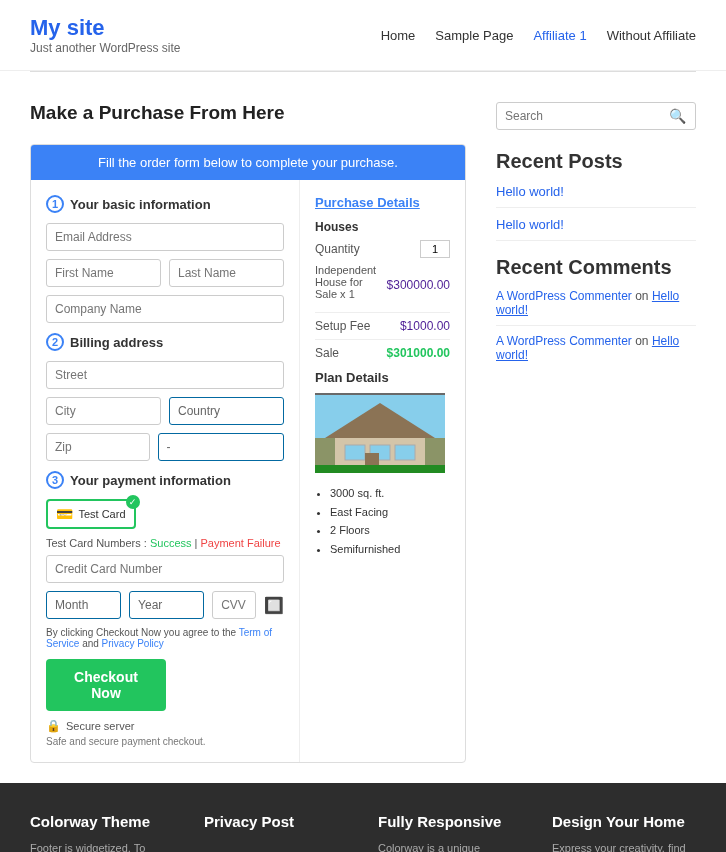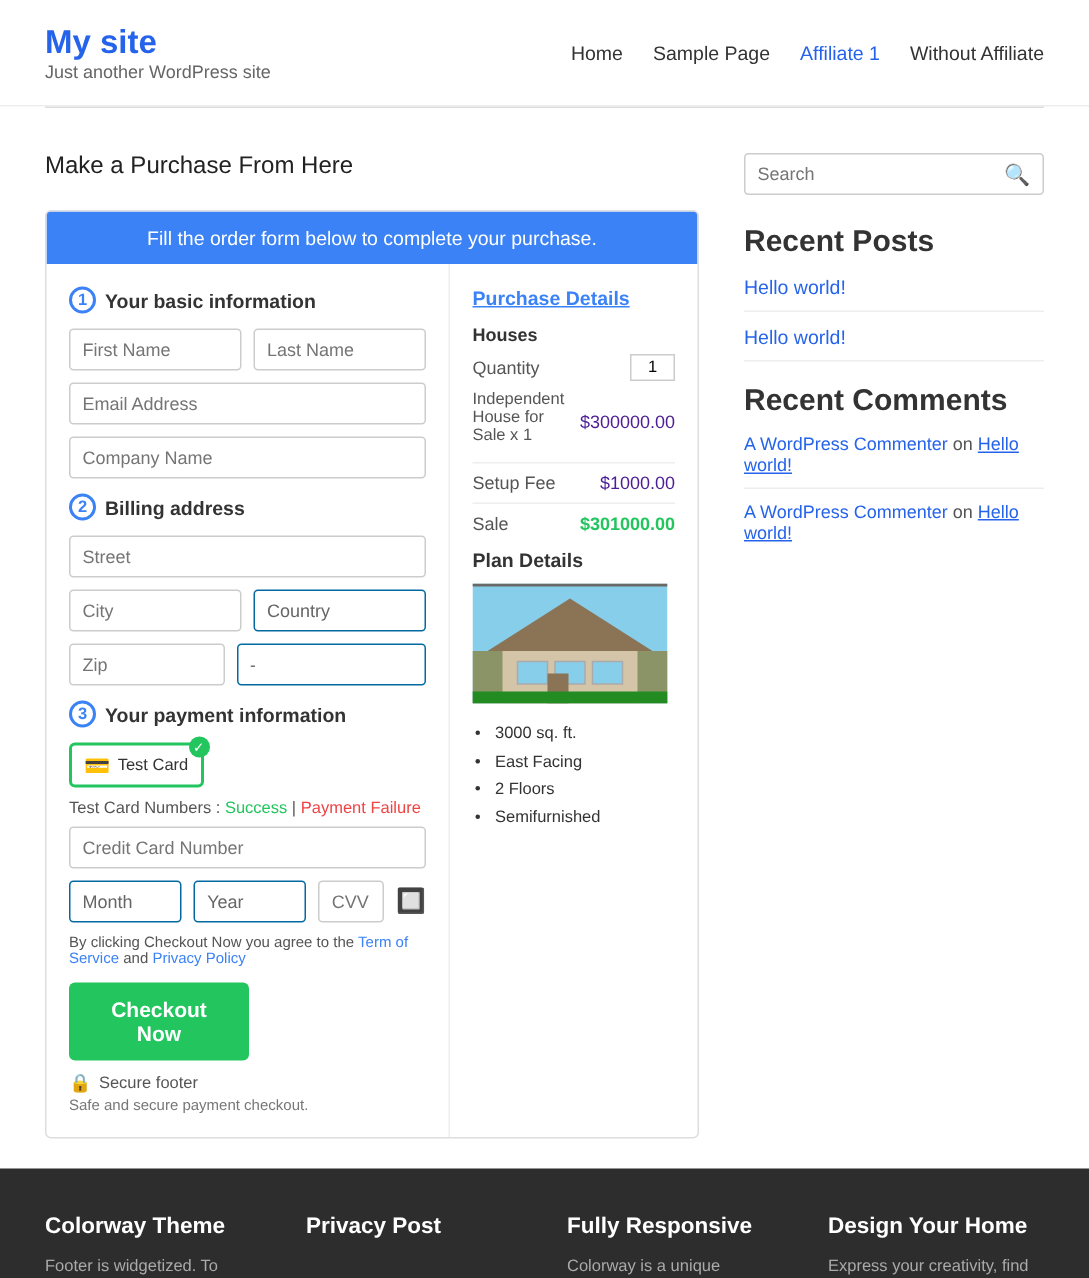--- a/index.html
+++ b/index.html
@@ -12,21 +12,21 @@
     .nav { display: flex; gap: 20px; align-items: center; }
     .nav a { text-decoration: none; color: #333; font-size: 13px; }
     .nav a.affiliate { color: #2563eb; }
     .header-divider { border: none; border-top: 1px solid #ddd; margin: 0 30px; }
 
     
     .main-content { display: flex; padding: 30px 30px 20px 30px; gap: 30px; }
     .left-col { flex: 1; }
     .right-col { width: 200px; }
 
-    .page-title { font-size: 16px; font-weight: normal; color: #222; margin-bottom: 20px; }
+    .page-title { font-size: 19px; font-weight: bold; color: #222; margin-bottom: 20px; }
 
     
     .form-card { border: 1px solid #ddd; border-radius: 4px; overflow: hidden; }
     .form-header { background: #3b82f6; color: white; text-align: center; padding: 10px; font-size: 13px; }
 
     .form-body { display: flex; }
     .form-left { flex: 1; padding: 15px; border-right: 1px solid #eee; }
     .form-right { width: 165px; padding: 15px; }
 
     .section-title { font-size: 13px; font-weight: bold; color: #333; margin-bottom: 10px; display: flex; align-items: center; gap: 6px; }
@@ -117,25 +117,25 @@
       <div class="form-body">
 
         <div class="form-left">
 
           
           <div class="section-title">
             <span class="section-num">1</span>
             <span>Your basic information</span>
           </div>
           <div class="form-row">
+            <input class="form-input" placeholder="Email Address" style="">
+          </div>
+          <div class="form-row">
             <input class="form-input" placeholder="First Name" style="">
             <input class="form-input" placeholder="Last Name" style="">
-          </div>
-          <div class="form-row">
-            <input class="form-input" placeholder="Email Address" style="">
           </div>
           <div class="form-row">
             <input class="form-input" placeholder="Company Name" style="">
           </div>
 
           
           <div class="section-title" style="margin-top:10px;">
             <span class="section-num">2</span>
             <span>Billing address</span>
           </div>
@@ -188,21 +188,21 @@
             <span>By clicking Checkout Now you agree to the</span>
             <a href="#">Term of Service</a>
             <span>and</span>
             <a href="#">Privacy Policy</a>
           </div>
 
           <button class="checkout-btn">Checkout Now</button>
 
           <div class="secure-row">
             <span class="lock-icon">🔒</span>
-            <span>Secure footer</span>
+            <span>Secure server</span>
           </div>
           <div class="safe-text">Safe and secure payment checkout.</div>
         </div>
 
         <div class="form-right">
           <div class="purchase-title">Purchase Details</div>
           <div class="product-name">Houses</div>
 
           <div class="detail-row">
             <span class="detail-label">Quantity</span>

